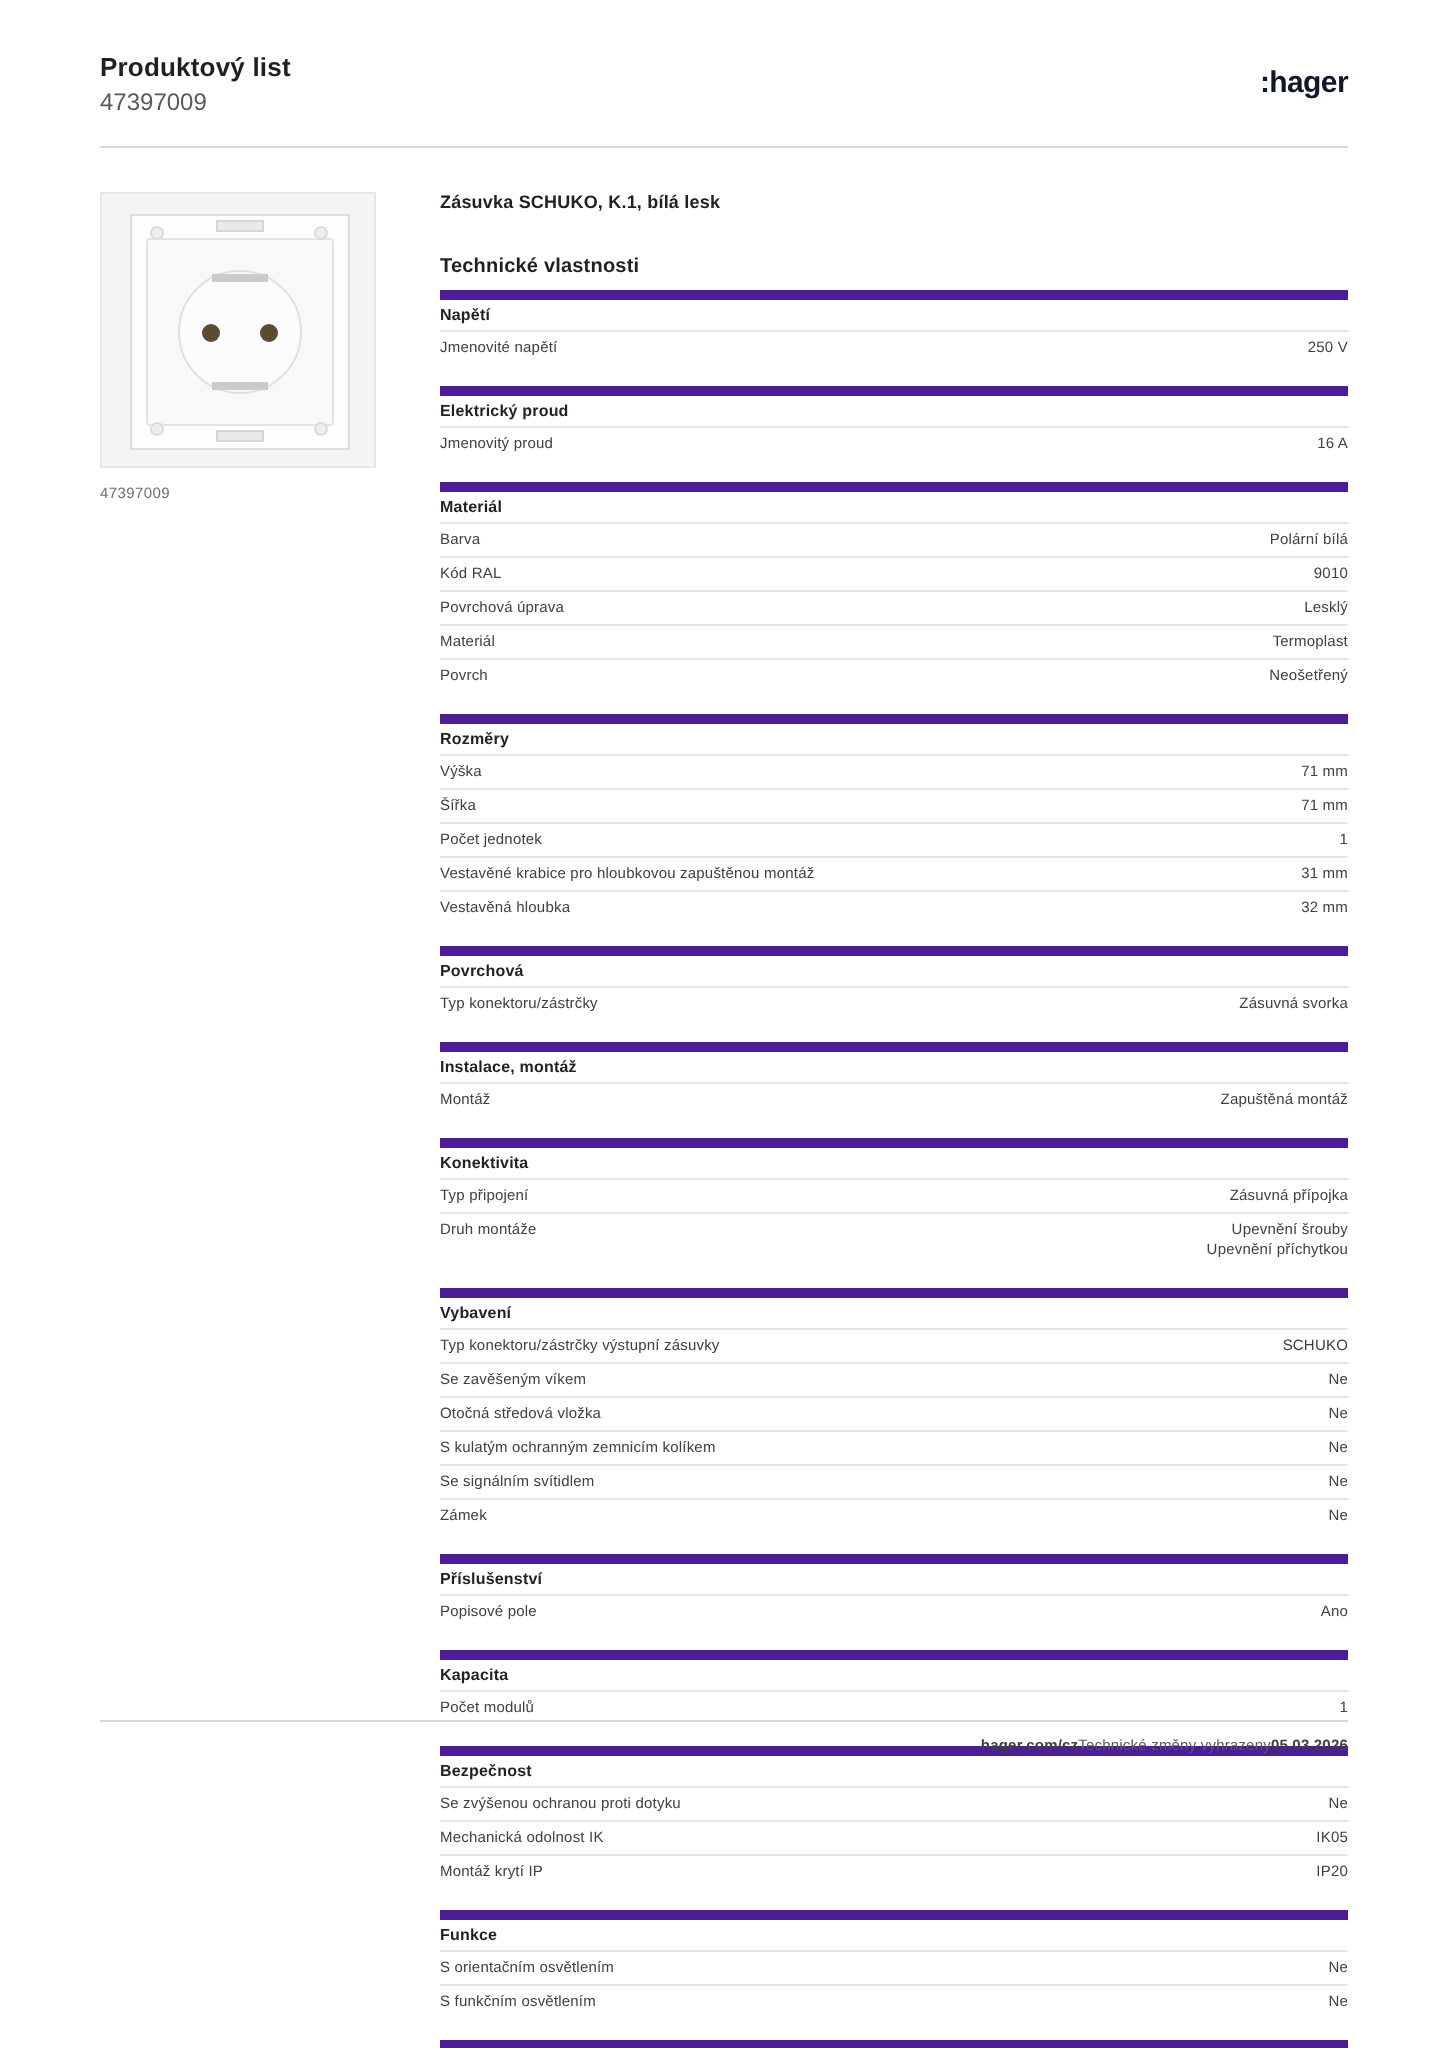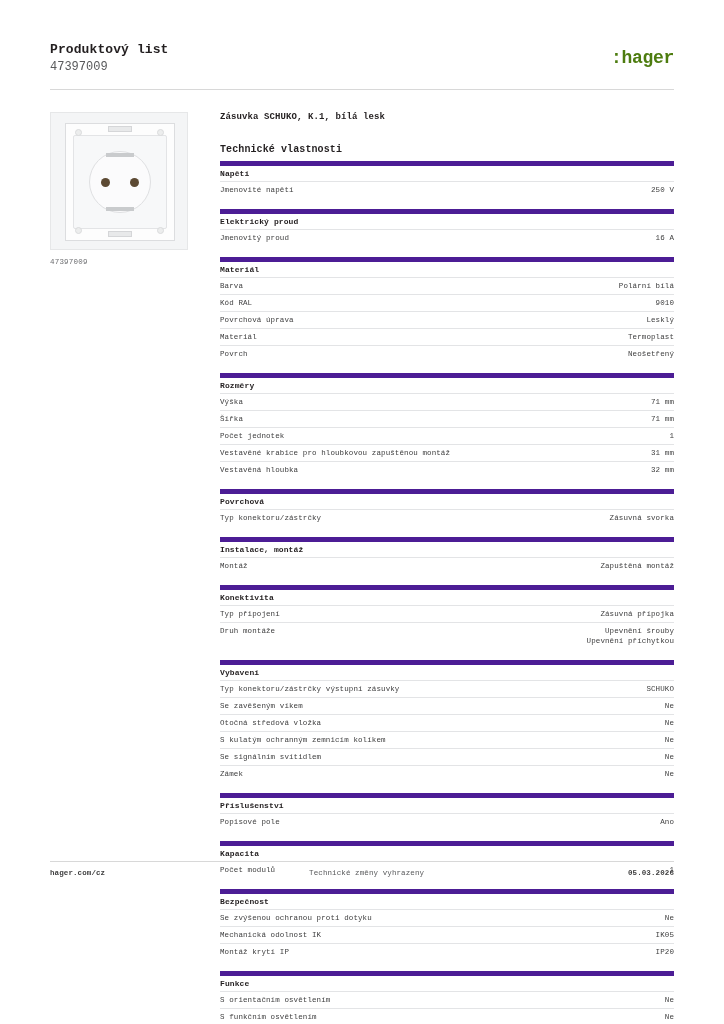--- a/index.html
+++ b/index.html
@@ -14,23 +14,22 @@
     font-family: "Liberation Sans", sans-serif;
     color: #231f20;
     position: relative;
     overflow: hidden;
   }
 
   
   .page {
     width: 724px;
     height: 899px;
-    padding: 16px 50px;
+    padding: 0 50px;
     position: relative;
-    font-family: Liberation Mono, monospace;
   }
   .header {
     display: flex;
     align-items: flex-start;
     justify-content: space-between;
     padding-top: 26px;
     padding-bottom: 12px;
   }
   .doc-title {
     font-size: 13px;
@@ -40,23 +39,23 @@
     color: #231f20;
   }
   .doc-subtitle {
     font-size: 12px;
     font-weight: normal;
     line-height: 16px;
     color: #58595b;
     margin-top: 1px;
   }
   .brand {
-    font-size: 18px;
+    font-size: 15px;
     font-weight: bold;
-    color: #4d7c0f;
+    color: #0f172a;
     letter-spacing: -0.3px;
     line-height: 24px;
     padding-top: 4px;
   }
   .header-rule {
     border-top: 1px solid #d8d8d8;
     margin-top: 2px;
   }
 
   
@@ -200,21 +199,21 @@
     left: 50px;
     right: 50px;
     bottom: 22px;
   }
   .footer-rule {
     border-top: 1px solid #d8d8d8;
     margin-bottom: 7px;
   }
   .footer-row {
     display: flex;
-    justify-content: space-between;
+    justify-content: flex-end;
     align-items: center;
     font-size: 7.5px;
     color: #404041;
     letter-spacing: 0.1px;
   }
   .footer-left { font-weight: bold; }
   .footer-center { color: #58595b; }
   .footer-right { font-weight: bold; }
 </style>
 </head>

